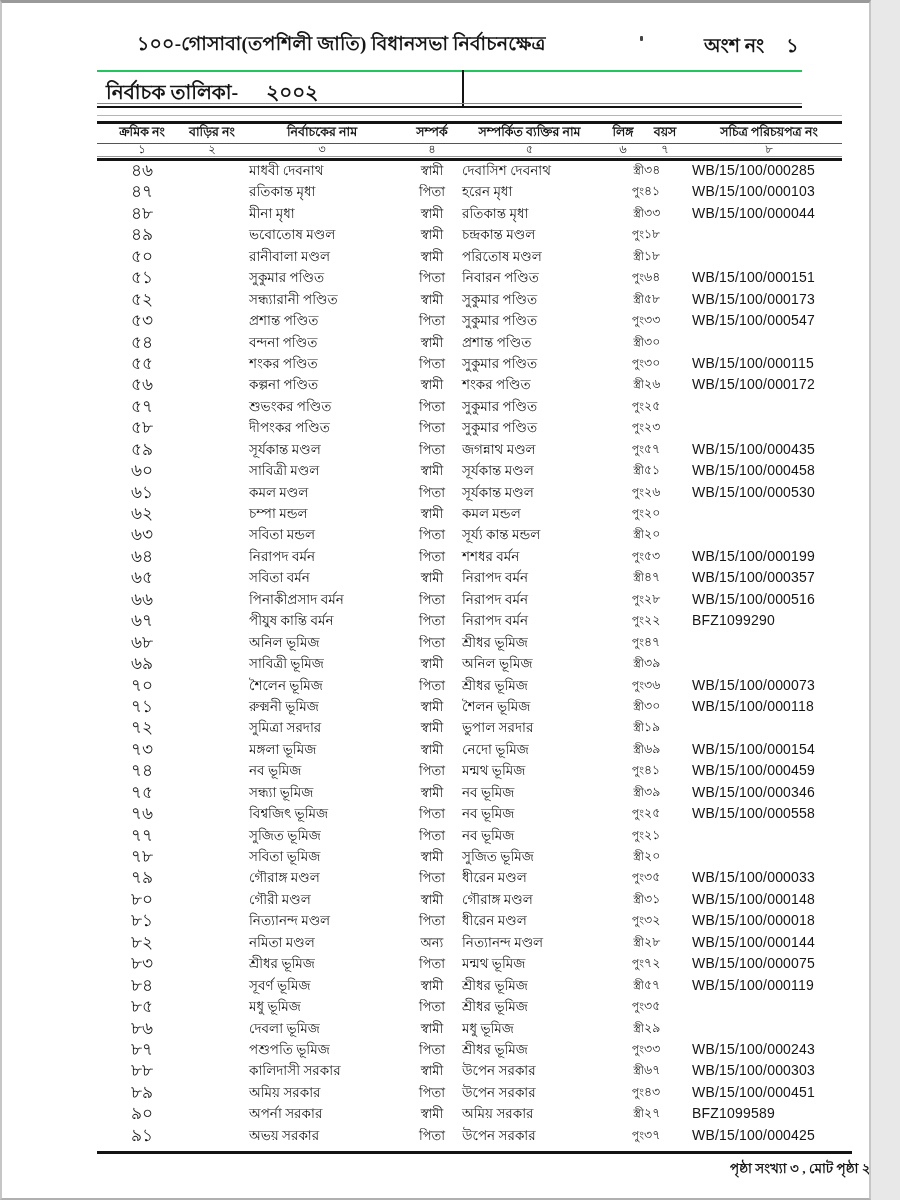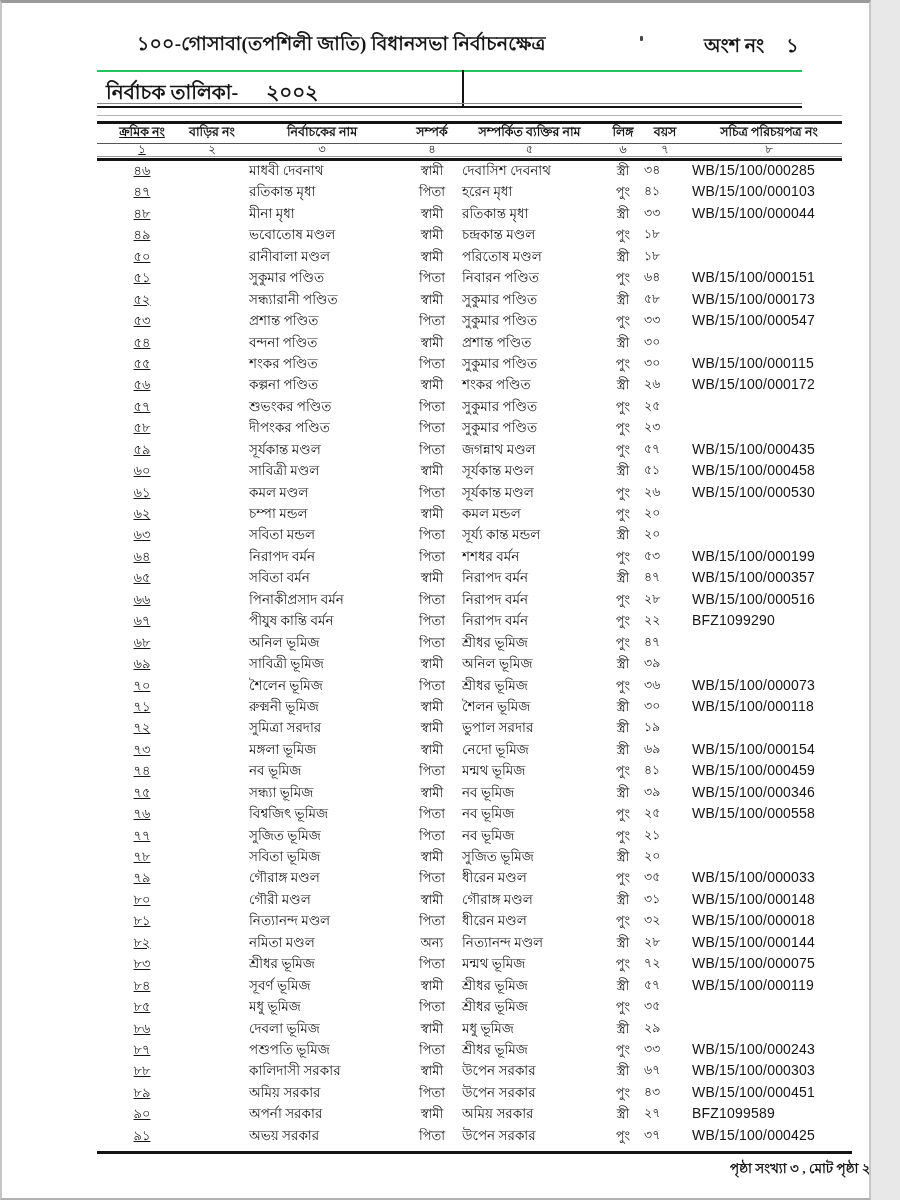--- a/index.html
+++ b/index.html
@@ -37,40 +37,40 @@
   .rollbox .txt{
     position:absolute;left:9px;top:5px;
     font-size:20px;font-weight:bold;white-space:nowrap;
   }
   .rollbox .txt .year{margin-left:28px;}
   .rollbox-divider{position:absolute;left:460px;top:67px;width:2px;height:36px;background:#141414;}
 
   
   .cols{position:absolute;left:95px;width:755px;}
   .cell{position:absolute;top:0;white-space:nowrap;overflow:visible;}
-  .c1{left:0;width:90px;text-align:center;text-decoration:underline;}
+  .c1{left:0;width:90px;text-align:center;}
   .c2{left:90px;width:50px;text-align:center;}
   .c3{left:140px;width:170px;text-align:left;padding-left:12px;box-sizing:border-box;}
   .c4{left:310px;width:50px;text-align:center;}
   .c5{left:360px;width:145px;text-align:left;padding-left:5px;box-sizing:border-box;}
   .c6{left:505px;width:42px;text-align:center;}
   .c7{left:547px;width:42px;text-align:left;}
   .c8{left:589px;width:166px;text-align:left;padding-left:6px;box-sizing:border-box;}
 
   .thead{top:120px;height:19px;font-size:12.5px;font-weight:bold;}
   .thead .cell{line-height:19px;text-align:center;padding-left:0;}
   .colnums{top:140px;height:13px;font-size:11.5px;}
   .colnums .cell{line-height:13px;text-align:center;padding-left:0;}
 
   .rows{top:157px;height:987px;}
   .row{position:relative;height:21.45px;}
   .row .cell{line-height:21.45px;font-size:13.5px;}
-  .row .c1{font-size:13px;}
+  .row .c1{font-size:17px;}
   .row .c4{font-size:13px;}
-  .row .c6{font-size:13px;}
+  .row .c6{font-size:11px;text-align:right;}
   .row .c7{font-size:12.5px;}
   .row .c8{font-family:"Liberation Sans", sans-serif;font-size:14px;letter-spacing:.2px;}
 
   .footer-note{
     position:absolute;left:103px;top:1154px;width:540px;
     font-size:11.5px;white-space:nowrap;
   }
   .footer-page{
     position:absolute;left:728px;top:1155px;
     font-size:13.5px;font-weight:bold;white-space:nowrap;

